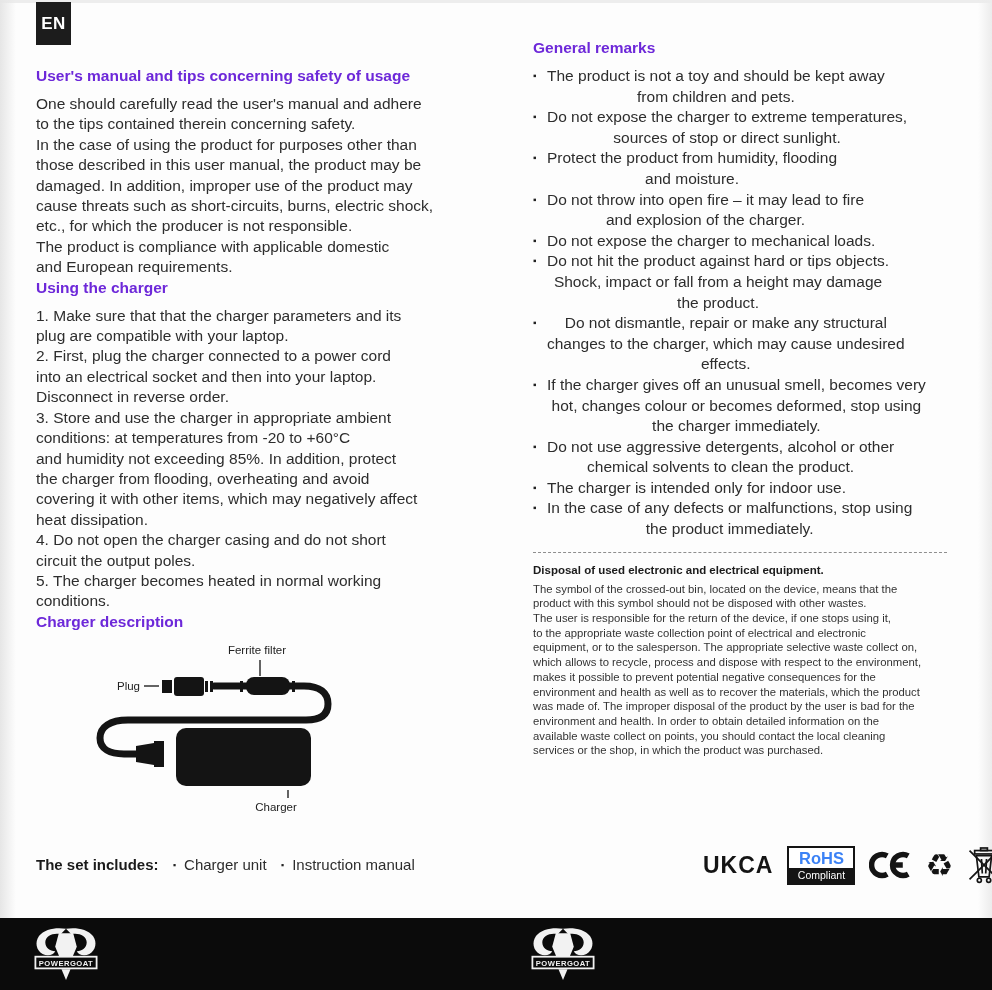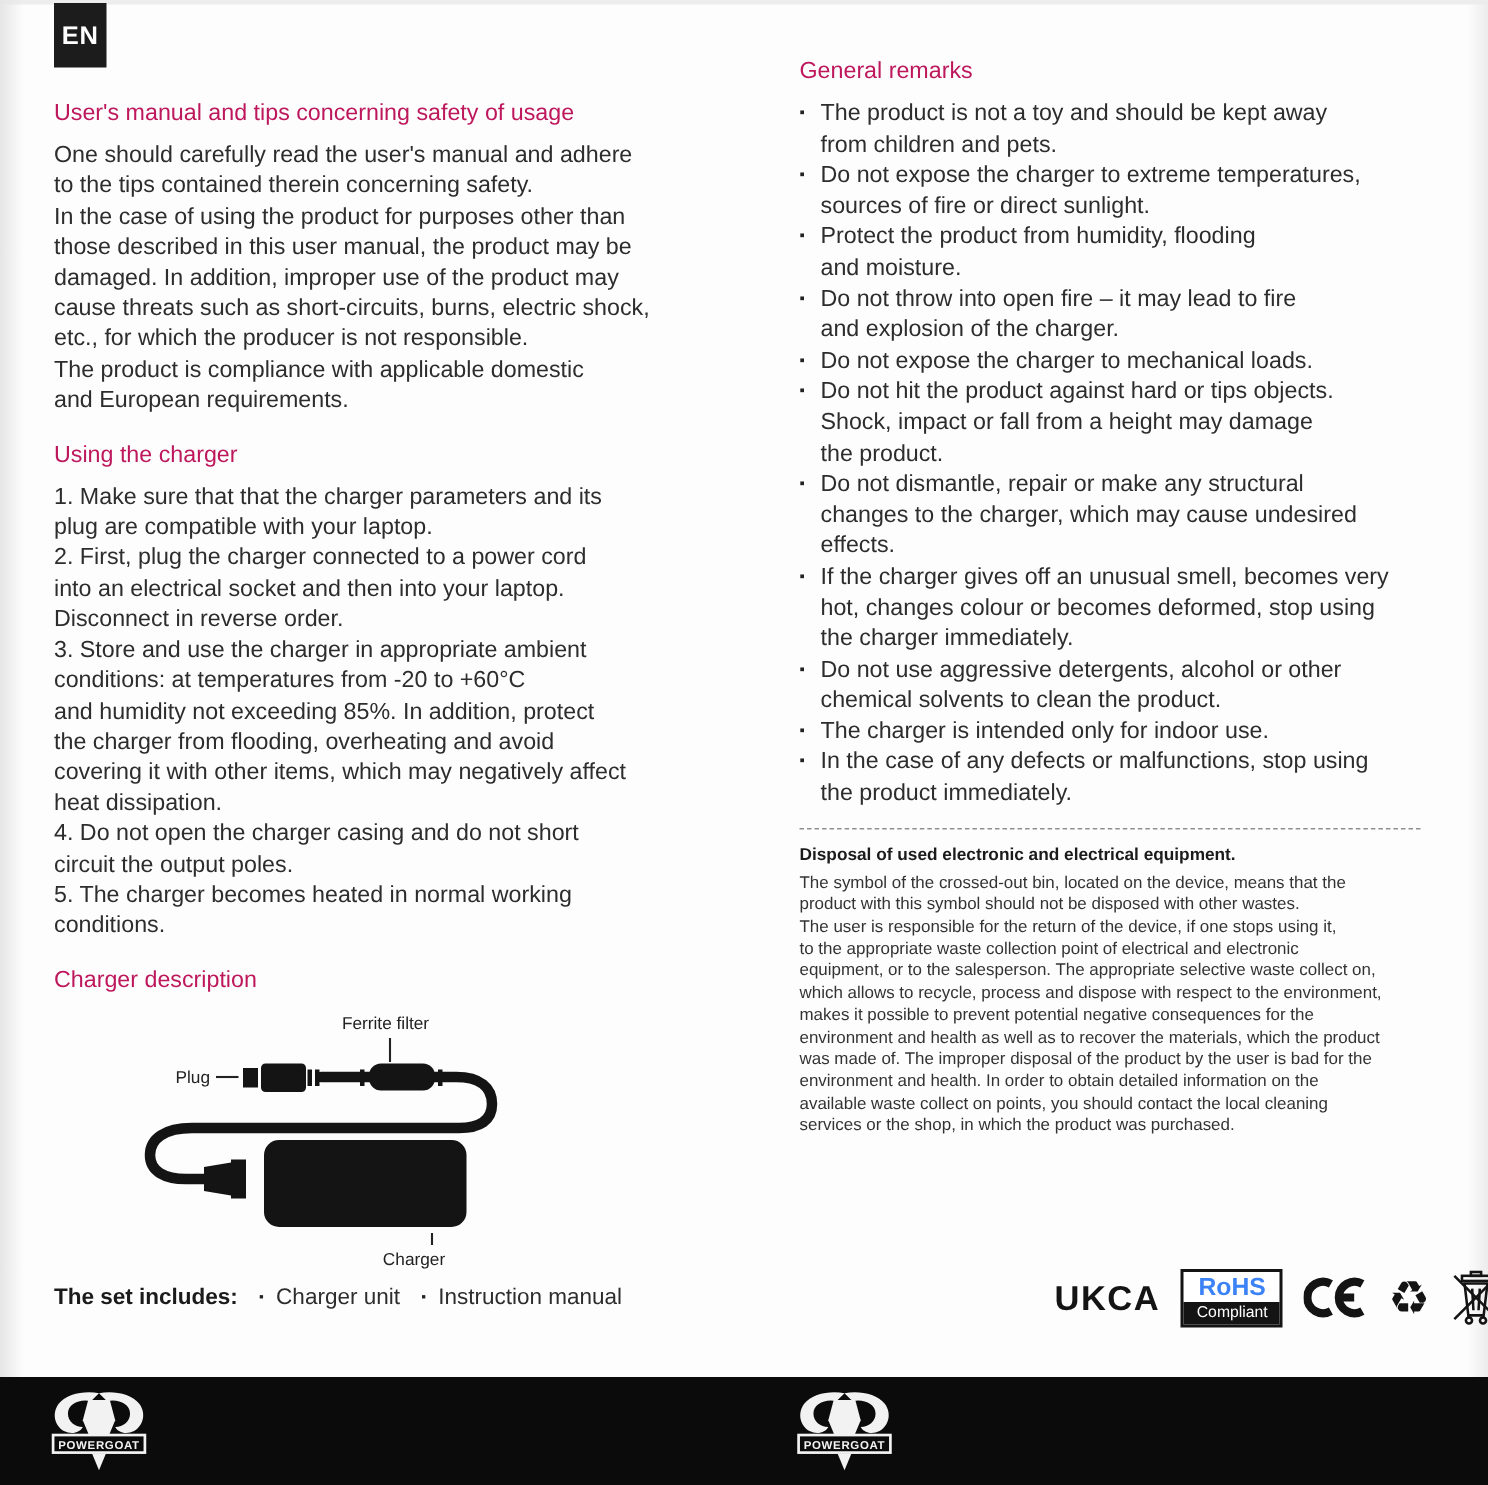--- a/index.html
+++ b/index.html
@@ -17,32 +17,32 @@
 
   .en-badge {
     position:absolute; left:36px; top:2px; width:35px; height:43px;
     background:#1c1c1c; color:#fff; font-weight:bold; font-size:17px;
     display:flex; align-items:center; justify-content:center; letter-spacing:.5px;
   }
 
   .col-left  { position:absolute; left:36px;  top:66px; width:470px; }
   .col-right { position:absolute; left:533px; top:38px; width:430px; }
 
-  h2 { font-size:15.5px; line-height:19px; font-weight:400; color:#be185d; margin:0 0 9px 0; }
-  h2.mt { margin-top:16px; }
+  h2 { font-size:15.5px; line-height:19px; font-weight:700; color:#6d28d9; margin:0 0 9px 0; }
+  h2.mt { margin-top:0; }
   h3 { font-size:11.5px; line-height:14px; font-weight:700; color:#1b1b1b; margin:0 0 5px 0; }
 
   .pre { white-space:pre; }
   .body { font-size:15.5px; line-height:20.4px; margin:0; color:#2d2d2d; }
   .small { font-size:11.3px; line-height:14.7px; margin:0; color:#333; }
 
   .remarks { list-style:none; margin:0; padding:0; }
   .remark { display:flex; }
   .remark .mk { flex:none; width:14px; font-size:10px; line-height:20.6px; color:#222; }
-  .remark .txt { font-size:15.5px; line-height:20.6px; color:#2d2d2d; }
+  .remark .txt { font-size:15.5px; line-height:20.6px; color:#2d2d2d;text-align:center; }
 
   .divider { border:0; border-top:1.6px dashed #8f8f8f; width:414px; margin:12px 0 10px 0; }
 
   .diagram { margin-top:8px; }
 
   .set-includes { position:absolute; left:36px; top:856px; font-size:15px; color:#2d2d2d; margin:0; }
   .set-includes .b { font-weight:700; color:#1b1b1b; }
   .set-includes .sq { font-size:9px; vertical-align:2px; padding:0 4px 0 10px; color:#222; }
 
   .marks { position:absolute; left:703px; top:845px; display:flex; align-items:center; gap:14px; }
@@ -148,21 +148,21 @@
     <h2>General remarks</h2>
     <ul class="remarks">
       <li class="remark">
           <span class="mk">▪</span>
           <span class="txt pre">The product is not a toy and should be kept away
 from children and pets.</span>
         </li>
       <li class="remark">
           <span class="mk">▪</span>
           <span class="txt pre">Do not expose the charger to extreme temperatures,
-sources of fire or direct sunlight.</span>
+sources of stop or direct sunlight.</span>
         </li>
       <li class="remark">
           <span class="mk">▪</span>
           <span class="txt pre">Protect the product from humidity, flooding
 and moisture.</span>
         </li>
       <li class="remark">
           <span class="mk">▪</span>
           <span class="txt pre">Do not throw into open fire – it may lead to fire
 and explosion of the charger.</span>

